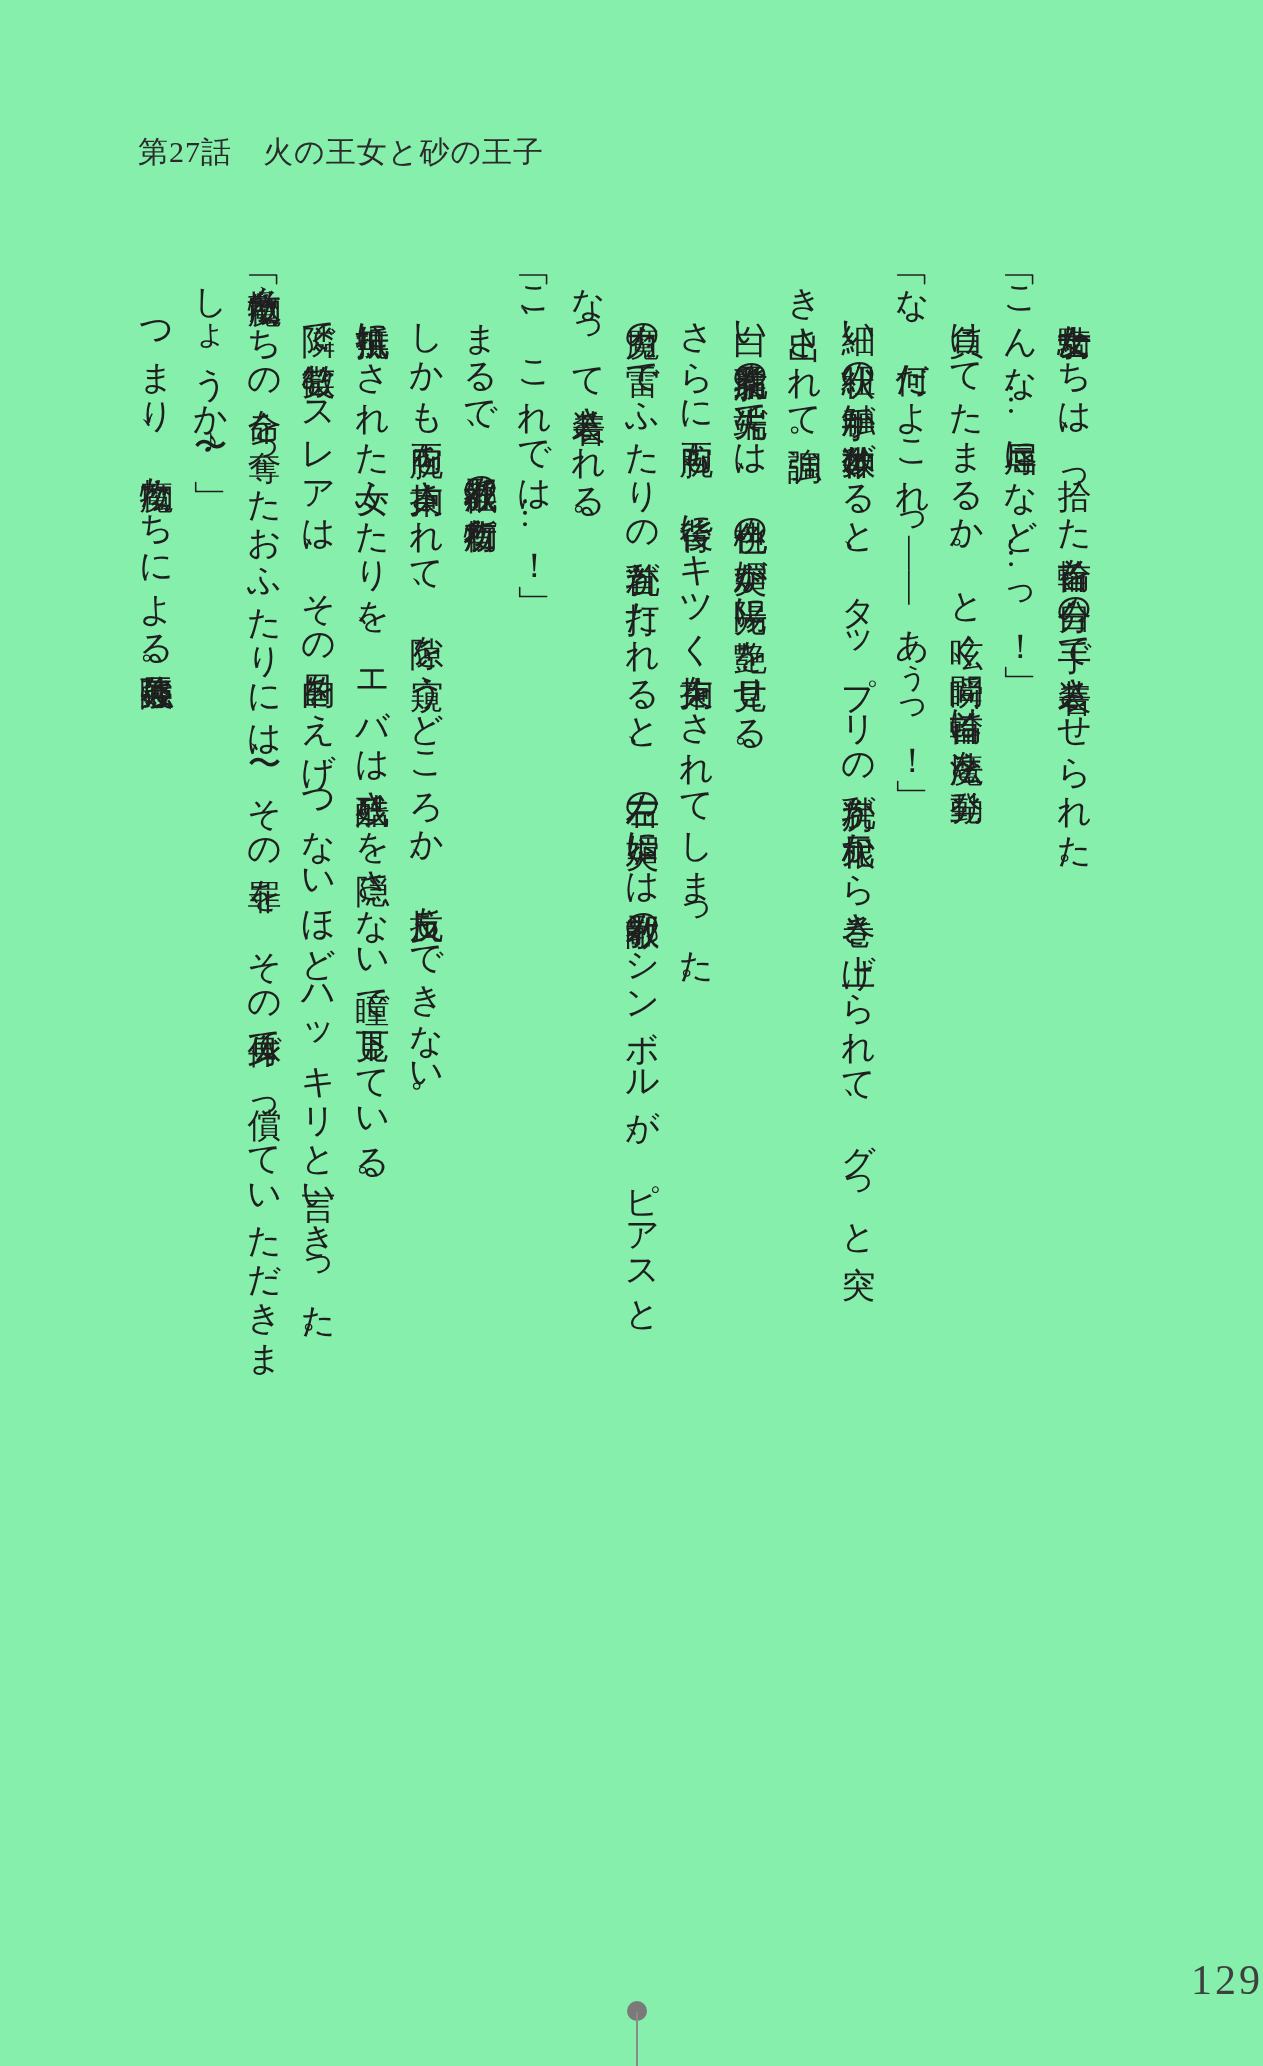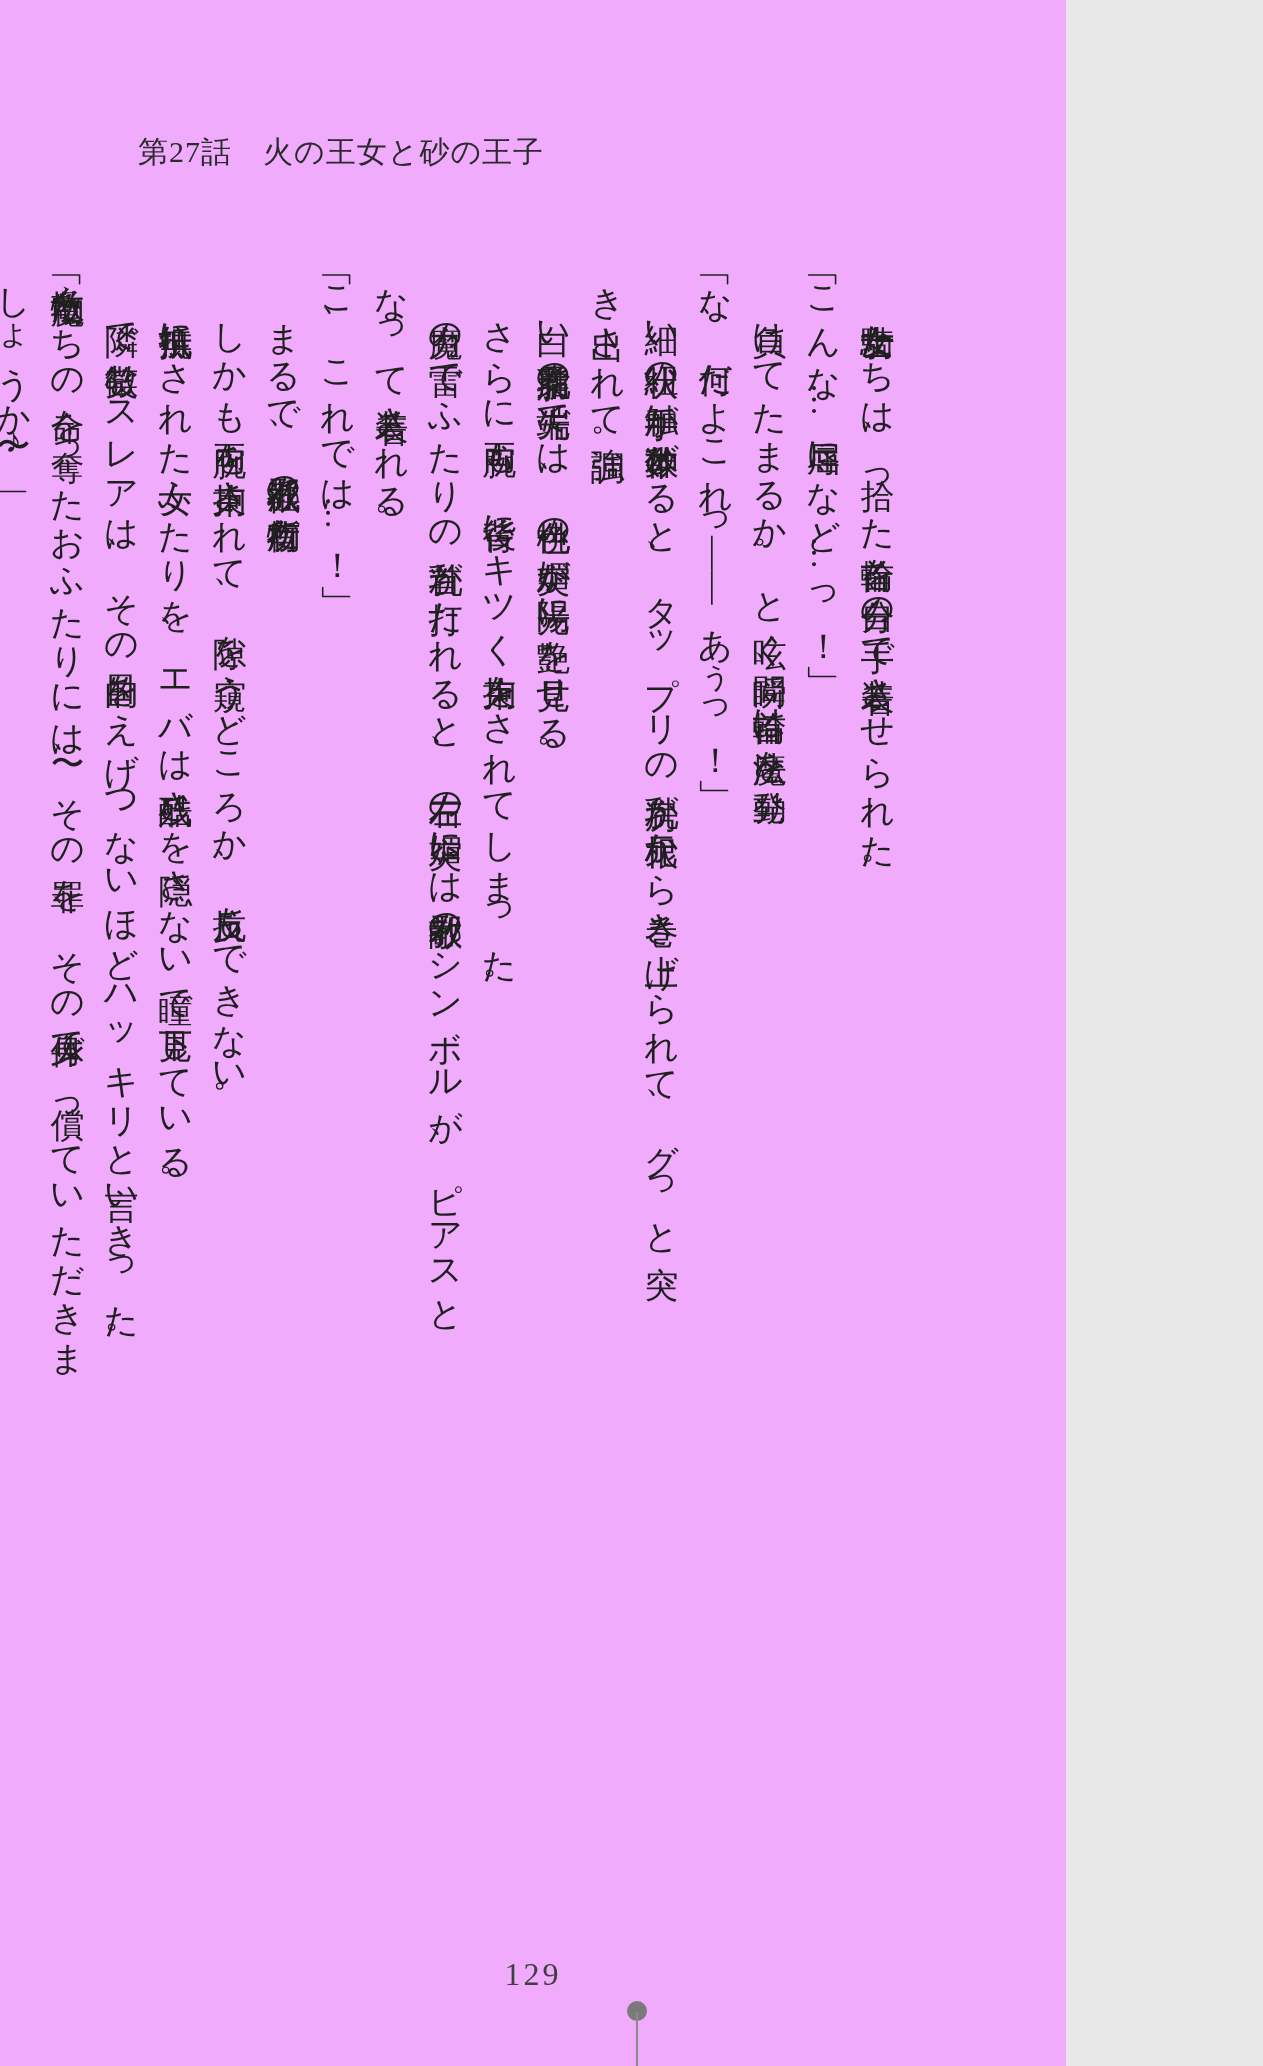--- a/index.html
+++ b/index.html
@@ -2,23 +2,23 @@
 <html lang="ja"><head>
 <meta charset="utf-8">
 <style>
   html, body {
     margin: 0;
     padding: 0;
     background: #e8e8e8;
   }
   .page {
     position: relative;
-    width: 1066px;
+    width: 1263px;
     height: 2066px;
-    background: #f0abfc;
+    background: #86efac;
     overflow: hidden;
     font-family: "Liberation Serif", serif;
     color: #1c1c1c;
     text-decoration: underline;
   }
   .chapter-header {
     position: absolute;
     left: 138px;
     top: 132px;
     font-size: 30px;
@@ -41,22 +41,22 @@
   .tline {
     margin: 0;
     padding: 0;
     white-space: nowrap;
   }
   .page-number {
     position: absolute;
     left: 0;
     top: 1956px;
     width: 100%;
-    text-align: center;
-    font-size: 32px;
+    text-align: right;
+    font-size: 42px;
     letter-spacing: 3px;
     color: #3f3f3f;
   }
   .footer-dot {
     position: absolute;
     left: 627px;
     top: 2001px;
     width: 20px;
     height: 20px;
     border-radius: 50%;

